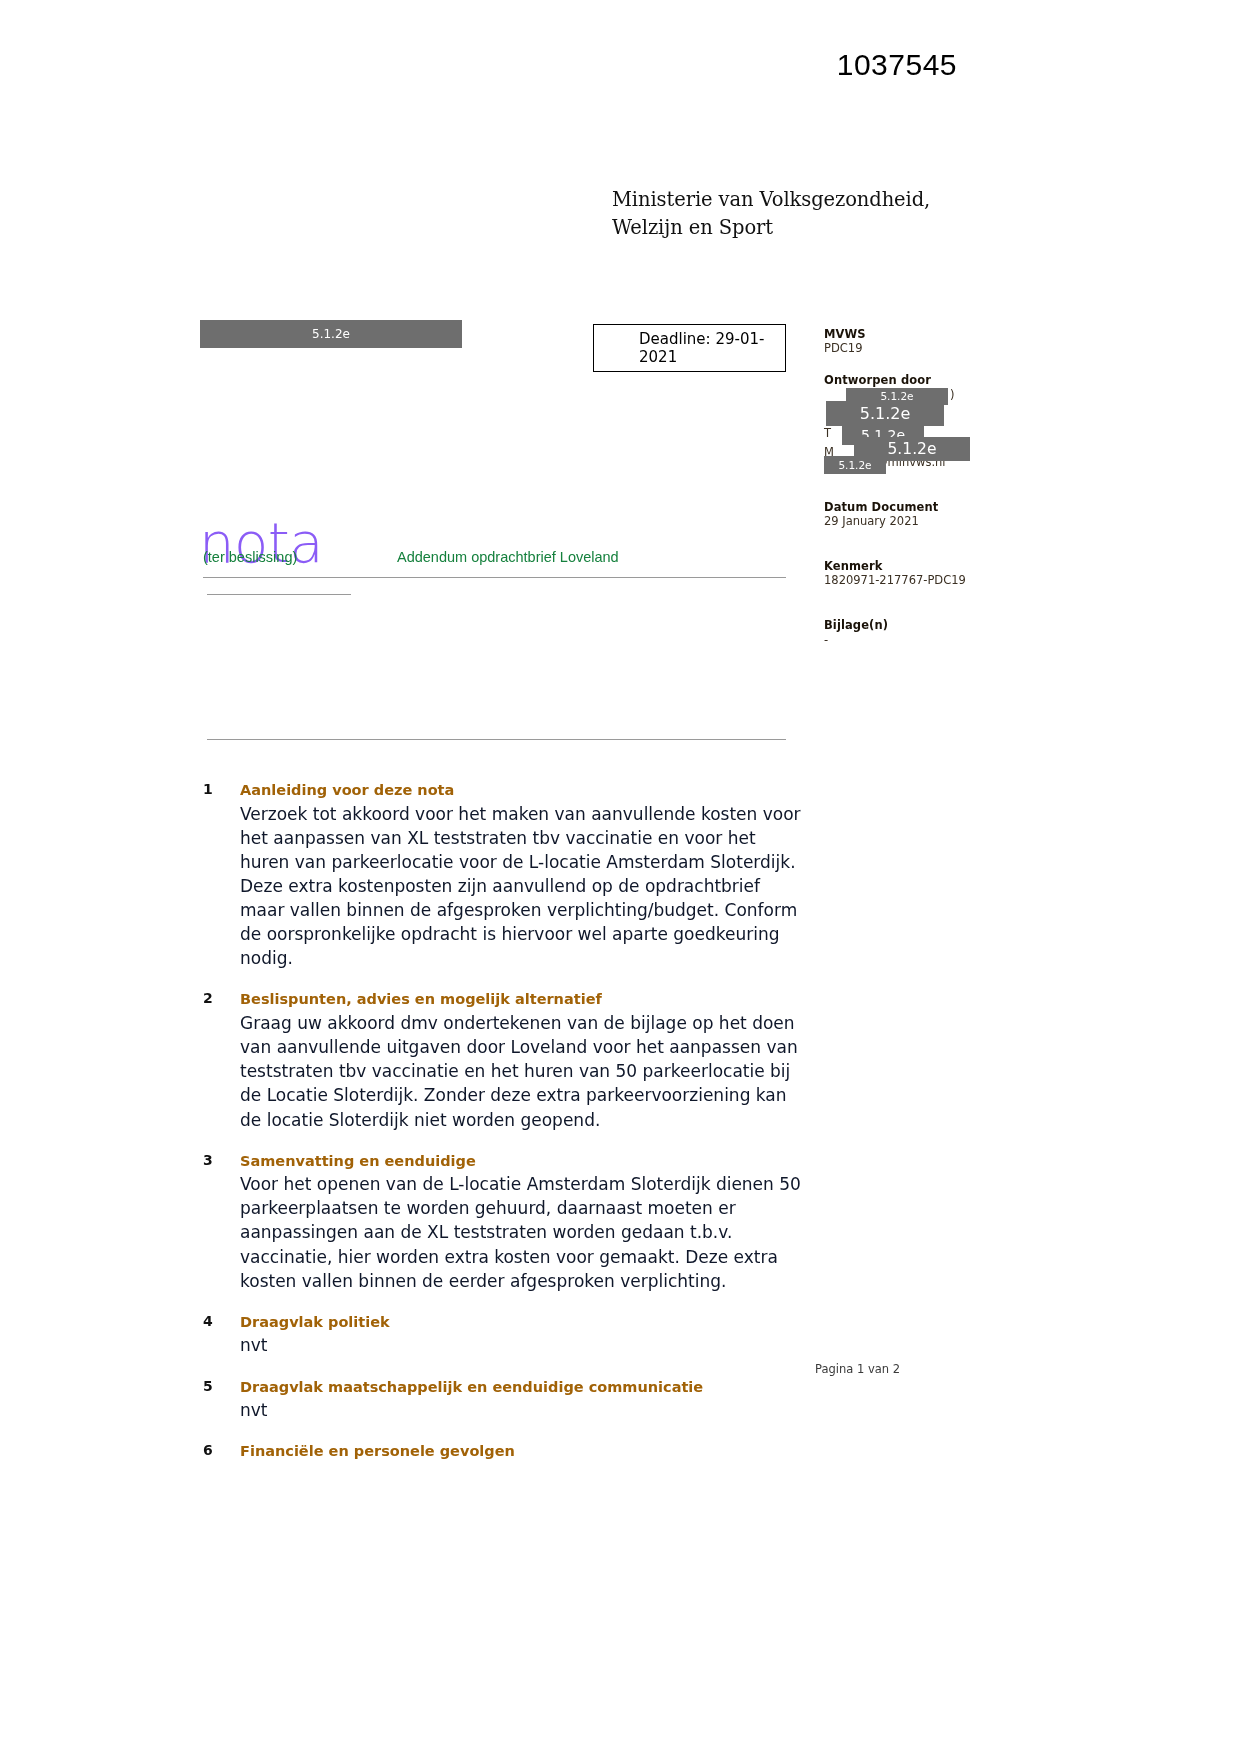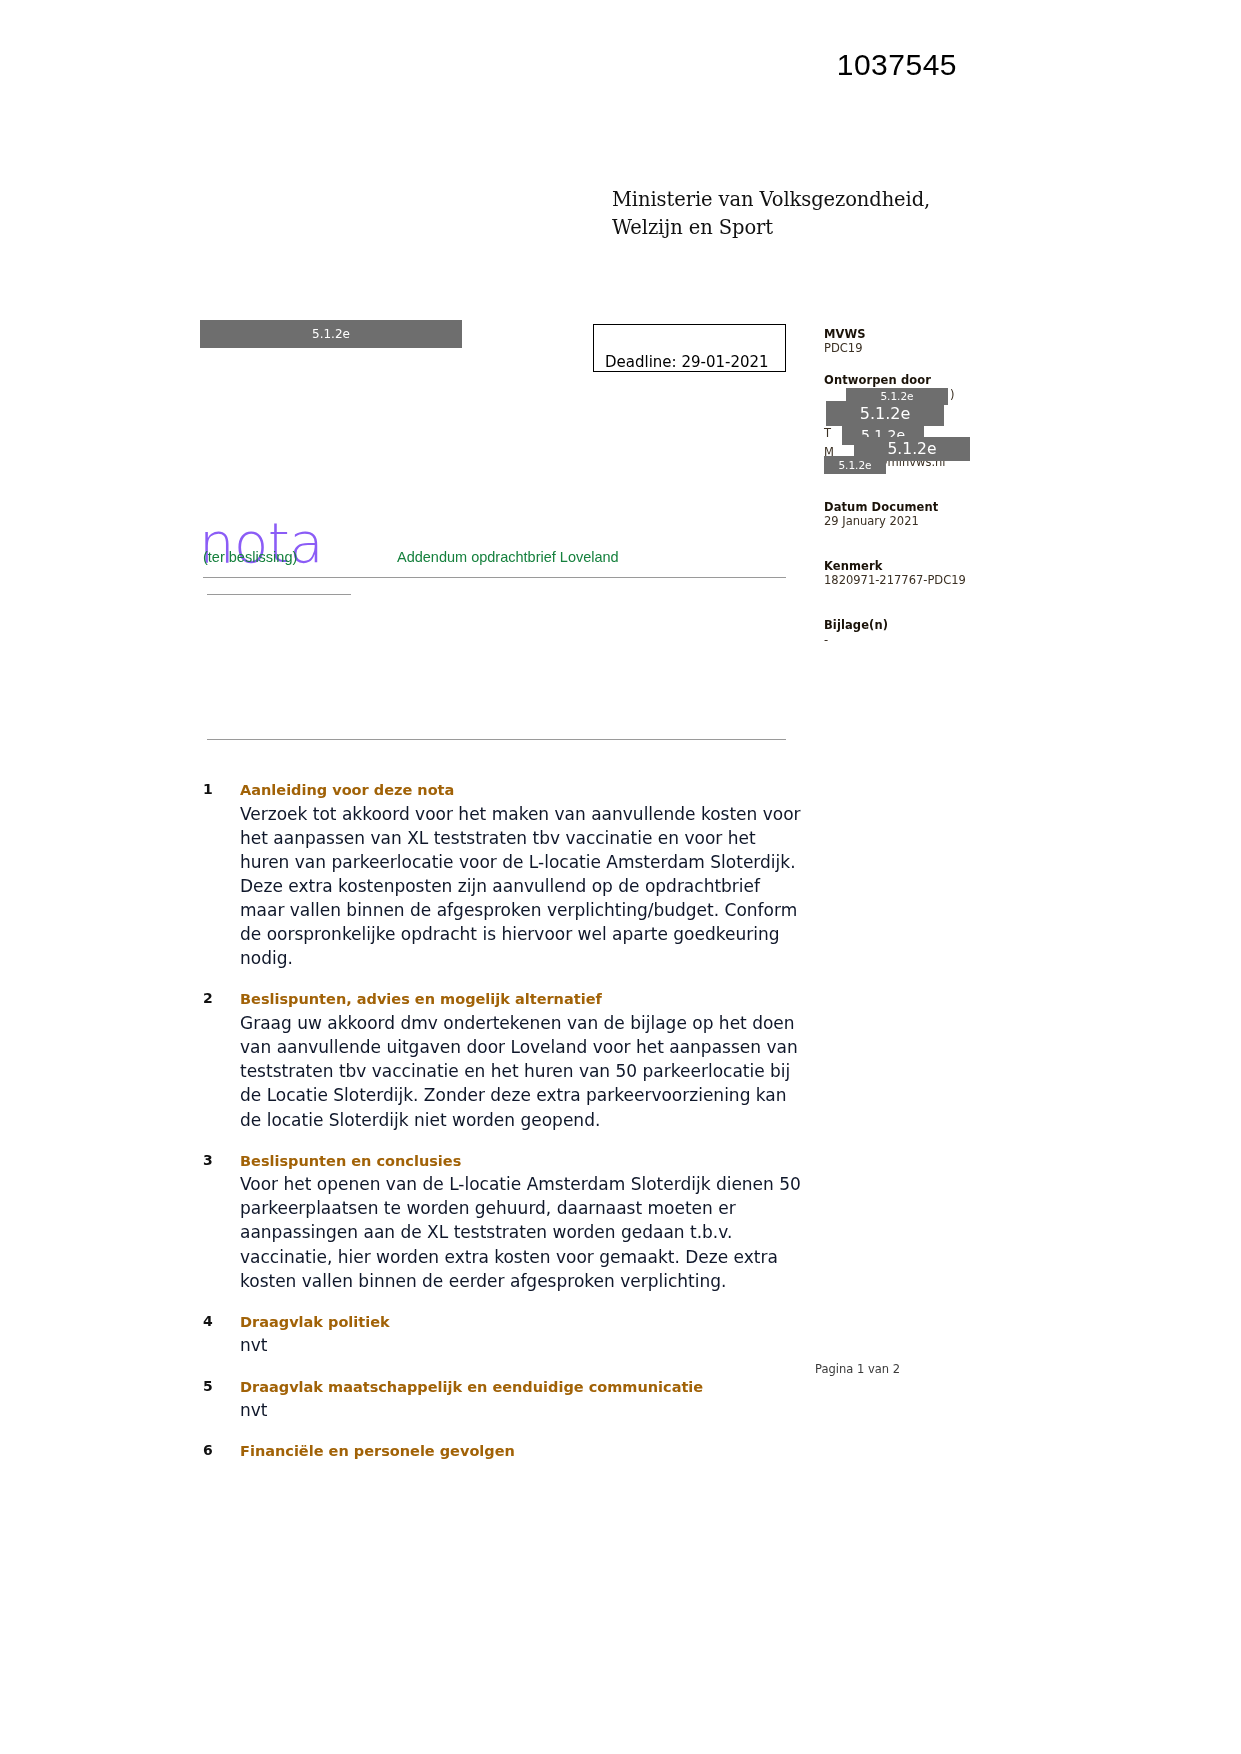--- a/index.html
+++ b/index.html
@@ -67,22 +67,23 @@
   
   .deadline-box {
     position: absolute;
     left: 593px;
     top: 324px;
     width: 193px;
     height: 48px;
     border: 1.6px solid #000000;
     background: #ffffff;
     display: flex;
-    align-items: flex-end;
+    align-items: center;
     box-sizing: border-box;
+    padding-left: 34px;
   }
   .deadline-text {
     padding-left: 11px;
     font-family: "DejaVu Sans", sans-serif;
     font-size: 15px;
     color: #000000;
   }
 
   
   .meta {
@@ -316,21 +317,21 @@
       <div class="sec-num">2</div>
       <div class="sec-body">
         <div class="sec-heading">Beslispunten, advies en mogelijk alternatief</div>
         <div class="sec-text">Graag uw akkoord dmv ondertekenen van de bijlage op het doen van aanvullende uitgaven door Loveland voor het aanpassen van teststraten tbv vaccinatie en het huren van 50 parkeerlocatie bij de Locatie Sloterdijk. Zonder deze extra parkeervoorziening kan de locatie Sloterdijk niet worden geopend.</div>
       </div>
     </div>
 
     <div class="section">
       <div class="sec-num">3</div>
       <div class="sec-body">
-        <div class="sec-heading">Beslispunten en conclusies</div>
+        <div class="sec-heading">Samenvatting en eenduidige</div>
         <div class="sec-text">Voor het openen van de L-locatie Amsterdam Sloterdijk dienen 50 parkeerplaatsen te worden gehuurd, daarnaast moeten er aanpassingen aan de XL teststraten worden gedaan t.b.v. vaccinatie, hier worden extra kosten voor gemaakt. Deze extra kosten vallen binnen de eerder afgesproken verplichting.</div>
       </div>
     </div>
 
     <div class="section">
       <div class="sec-num">4</div>
       <div class="sec-body">
         <div class="sec-heading">Draagvlak politiek</div>
         <div class="sec-text">nvt</div>
       </div>

